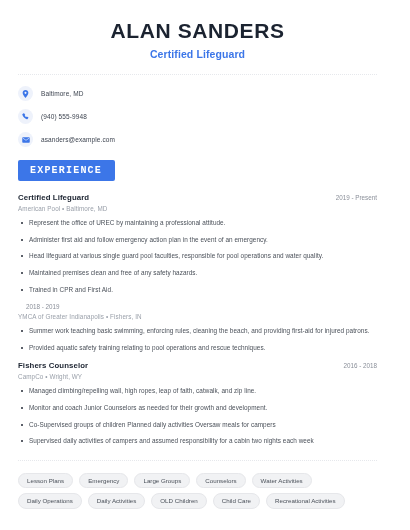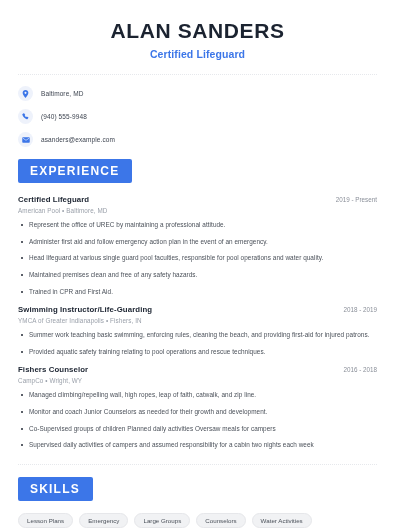--- a/index.html
+++ b/index.html
@@ -66,25 +66,26 @@
     color: #3d4450;
     letter-spacing: 0.1px;
   }
 
   
   .section { margin-top: 12px; }
   .section-badge {
     display: inline-block;
     background: #3c76e8;
     color: #ffffff;
-    font-size: 12px;
+    font-size: 10px;
     font-weight: bold;
     letter-spacing: 1.2px;
     padding: 5px 13px 5px 12px;
     border-radius: 2px;
+    font-family: Liberation Mono, monospace;
   }
 
   
   .exp-list { margin-top: 12px; }
   .exp-item { margin-bottom: 9px; }
   .exp-head {
     display: flex;
     justify-content: space-between;
     align-items: baseline;
   }
@@ -203,21 +204,20 @@
           <div class="bullet">Represent the office of UREC by maintaining a professional attitude.</div>
           <div class="bullet">Administer first aid and follow emergency action plan in the event of an emergency.</div>
           <div class="bullet">Head lifeguard at various single guard pool faculties, responsible for pool operations and water quality.</div>
           <div class="bullet">Maintained premises clean and free of any safety hazards.</div>
           <div class="bullet">Trained in CPR and First Aid.</div>
         </div>
       </div>
 
       <div class="exp-item">
         <div class="exp-head">
-          <span class="exp-role">Swimming Instructor/Life-Guarding</span>
           <span class="exp-dates">2018 - 2019</span>
         </div>
         <div class="exp-meta">YMCA of Greater Indianapolis • Fishers, IN</div>
         <div class="exp-bullets">
           <div class="bullet">Summer work teaching basic swimming, enforcing rules, cleaning the beach, and providing first-aid for injured patrons.</div>
           <div class="bullet">Provided aquatic safety training relating to pool operations and rescue techniques.</div>
         </div>
       </div>
 
       <div class="exp-item">
@@ -233,21 +233,20 @@
           <div class="bullet">Supervised daily activities of campers and assumed responsibility for a cabin two nights each week</div>
         </div>
       </div>
 
     </div>
   </div>
 
   <div class="divider"></div>
 
   <div class="section skills-wrap">
-    <span class="section-badge">SKILLS</span>
 
     <div class="chips" style="margin-top:12px;">
       <span class="chip">Lesson Plans</span>
       <span class="chip">Emergency</span>
       <span class="chip">Large Groups</span>
       <span class="chip">Counselors</span>
       <span class="chip">Water Activities</span>
       <span class="chip">Daily Operations</span>
       <span class="chip">Daily Activities</span>
       <span class="chip">OLD Children</span>

